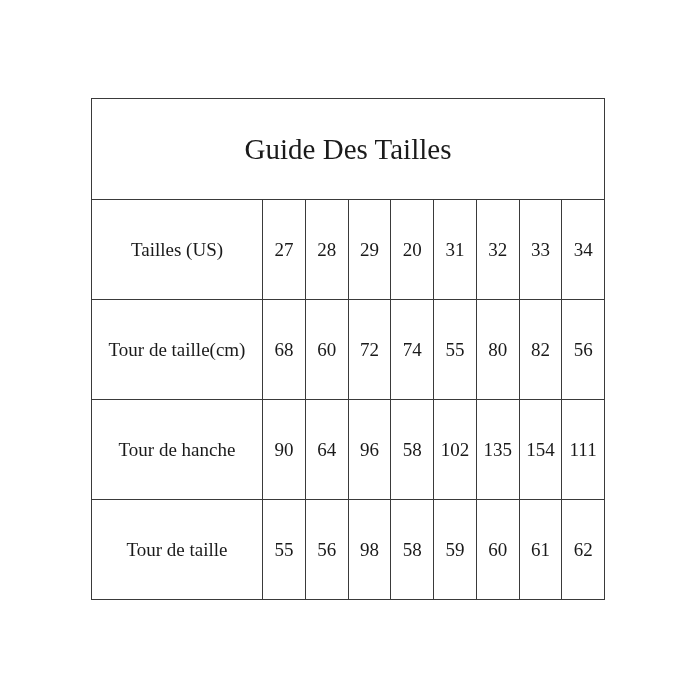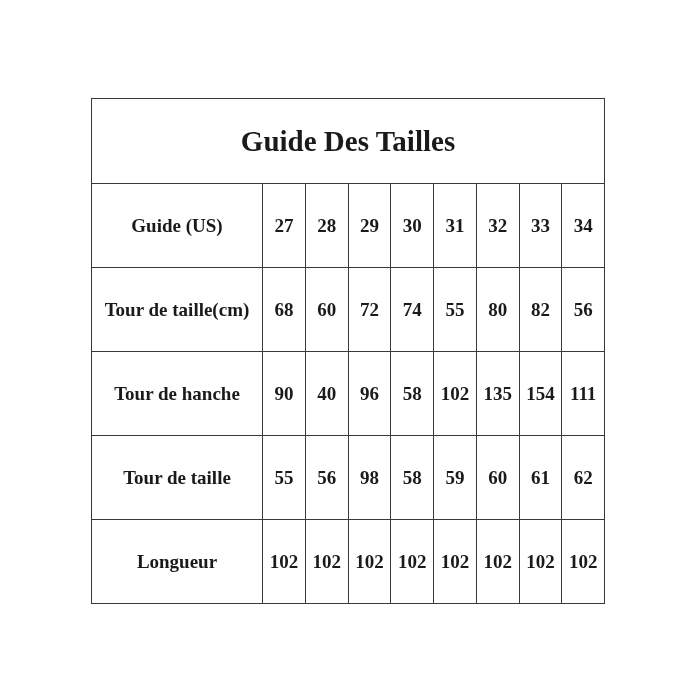--- a/index.html
+++ b/index.html
@@ -4,21 +4,21 @@
   <style>
     html, body { margin: 0; padding: 0; background: #ffffff; }
     body { width: 700px; height: 700px; position: relative; overflow: hidden; }
     .size-table {
       position: absolute;
       left: 91px; top: 98px;
       width: 513px; height: 502px;
       border-collapse: collapse;
       table-layout: fixed;
       font-family: "Liberation Serif", "DejaVu Serif", serif;
-      font-weight: bold;
+      font-weight: normal;
       color: #1a1a1a;
     }
     .size-table td {
       border: 1.5px solid #3a3a3a;
       text-align: center;
       vertical-align: middle;
       padding: 0;
       white-space: nowrap;
       overflow: hidden;
     }
@@ -40,68 +40,57 @@
     <col style="width:42.75px">
       <col style="width:42.75px">
       <col style="width:42.75px">
       <col style="width:42.75px">
   </colgroup>
   <tbody>
       <tr>
     <td class="title-cell" colspan="9">Guide Des Tailles</td>
   </tr>
   <tr class="data-row">
-    <td class="label-cell">Guide (US)</td>
+    <td class="label-cell">Tailles (US)</td>
     <td class="val-cell">27</td>
     <td class="val-cell">28</td>
     <td class="val-cell">29</td>
-    <td class="val-cell">30</td>
+    <td class="val-cell">20</td>
     <td class="val-cell">31</td>
     <td class="val-cell">32</td>
     <td class="val-cell">33</td>
     <td class="val-cell">34</td>
   </tr>
   <tr class="data-row">
     <td class="label-cell">Tour de taille(cm)</td>
     <td class="val-cell">68</td>
     <td class="val-cell">60</td>
     <td class="val-cell">72</td>
     <td class="val-cell">74</td>
     <td class="val-cell">55</td>
     <td class="val-cell">80</td>
     <td class="val-cell">82</td>
     <td class="val-cell">56</td>
   </tr>
   <tr class="data-row">
     <td class="label-cell">Tour de hanche</td>
     <td class="val-cell">90</td>
-    <td class="val-cell">40</td>
+    <td class="val-cell">64</td>
     <td class="val-cell">96</td>
     <td class="val-cell">58</td>
     <td class="val-cell">102</td>
     <td class="val-cell">135</td>
     <td class="val-cell">154</td>
     <td class="val-cell">111</td>
   </tr>
   <tr class="data-row">
     <td class="label-cell">Tour de taille</td>
     <td class="val-cell">55</td>
     <td class="val-cell">56</td>
     <td class="val-cell">98</td>
     <td class="val-cell">58</td>
     <td class="val-cell">59</td>
     <td class="val-cell">60</td>
     <td class="val-cell">61</td>
     <td class="val-cell">62</td>
   </tr>
-  <tr class="data-row">
-    <td class="label-cell">Longueur</td>
-    <td class="val-cell">102</td>
-    <td class="val-cell">102</td>
-    <td class="val-cell">102</td>
-    <td class="val-cell">102</td>
-    <td class="val-cell">102</td>
-    <td class="val-cell">102</td>
-    <td class="val-cell">102</td>
-    <td class="val-cell">102</td>
-  </tr>
 </tbody>
   </table>
 
 </body></html>

